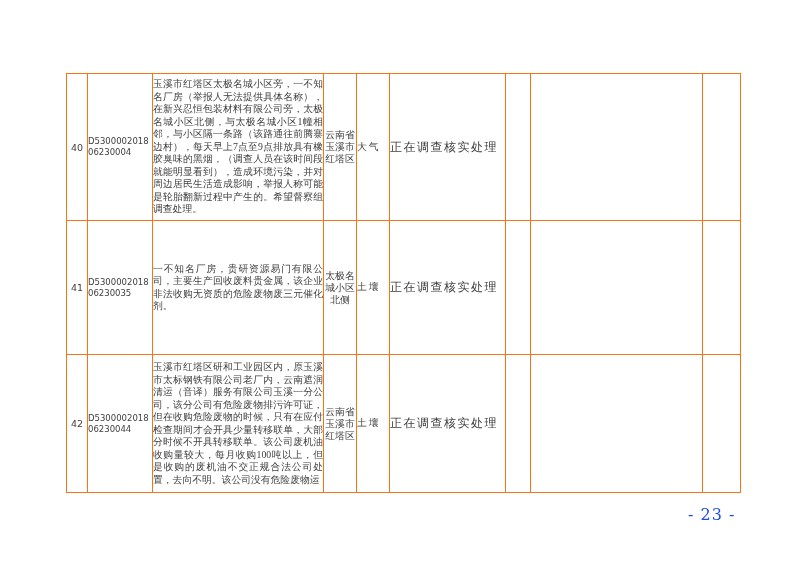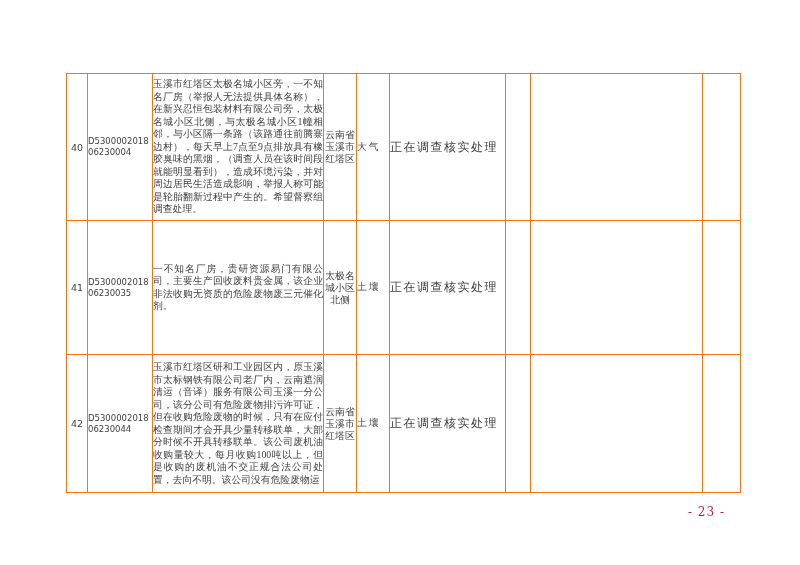--- a/index.html
+++ b/index.html
@@ -72,22 +72,22 @@
   td.status {
     font-size: 12px;
     letter-spacing: 1.5px;
     padding-left: 5px;
     color: #3c3c3c;
   }
   .page-number {
     position: absolute;
     left: 688px;
     top: 505px;
-    font-size: 12px;
-    color: #be185d;
+    font-size: 16px;
+    color: #1d4ed8;
     letter-spacing: 1px;
     font-family: "DejaVu Serif", serif;
   }
 </style>
 </head>
 <body>
 
 <div class="page">
 
   <table class="records">

